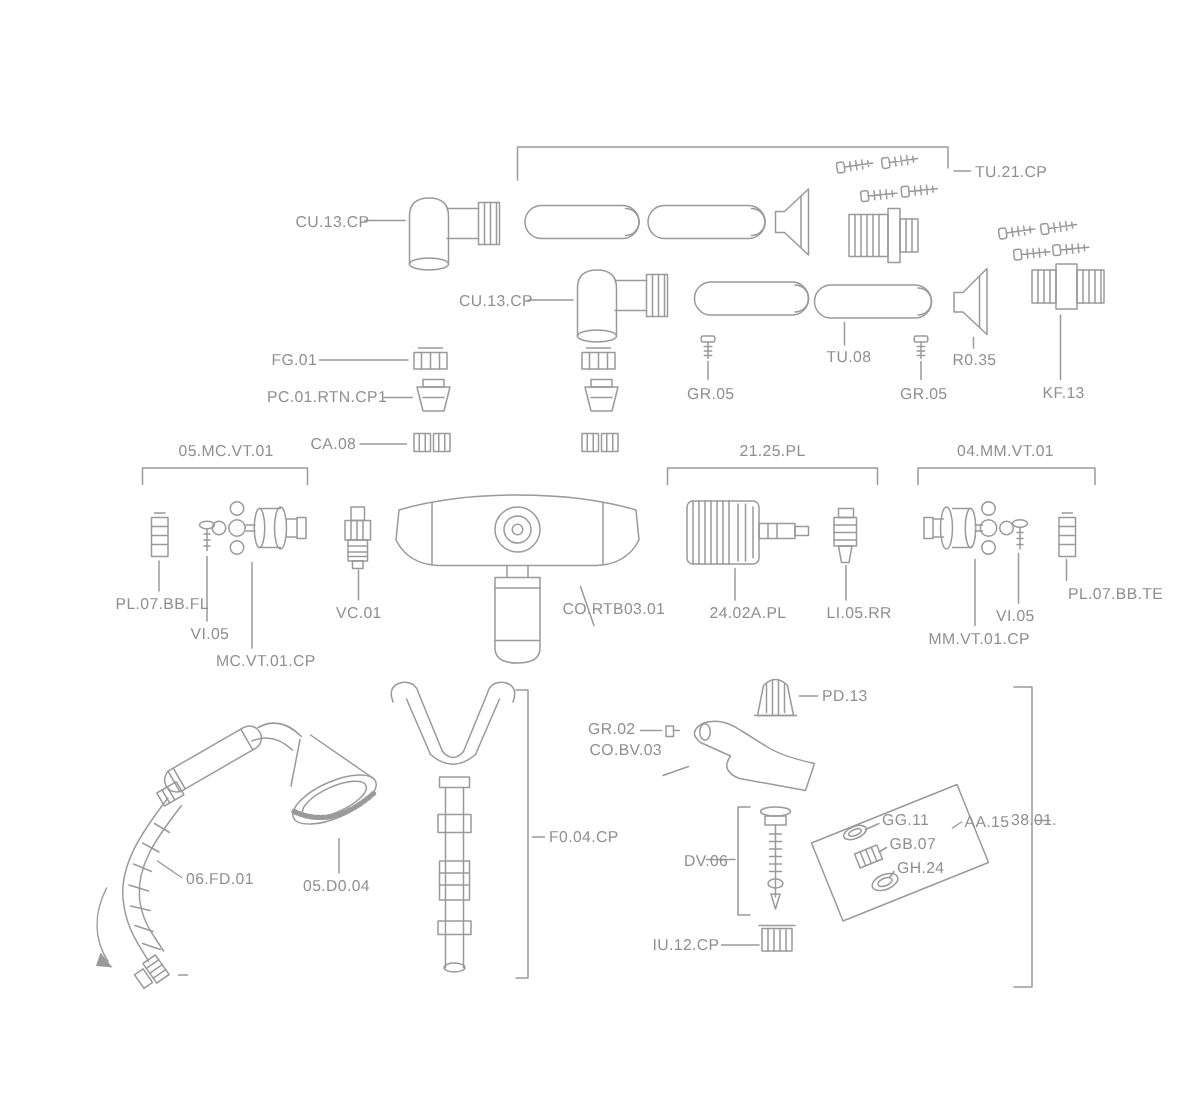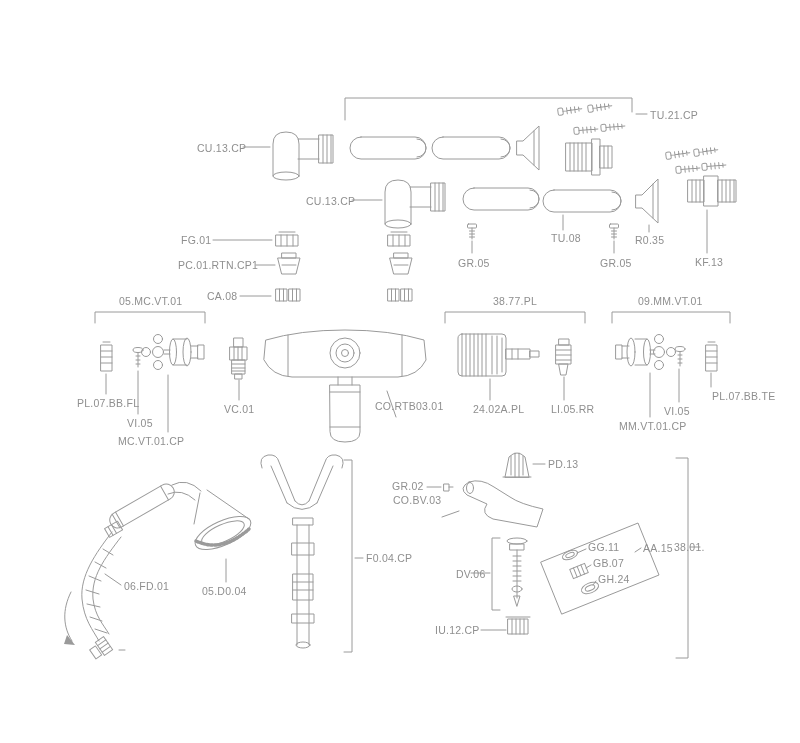--- a/index.html
+++ b/index.html
@@ -337,25 +337,25 @@
 <span class="lbl" style="left:306px;top:195px">CU.13.CP</span>
 <span class="lbl" style="left:181px;top:234px">FG.01</span>
 <span class="lbl" style="left:178px;top:259px">PC.01.RTN.CP1</span>
 <span class="lbl" style="left:458px;top:257px">GR.05</span>
 <span class="lbl" style="left:551px;top:232px">TU.08</span>
 <span class="lbl" style="left:600px;top:257px">GR.05</span>
 <span class="lbl" style="left:635px;top:234px">R0.35</span>
 <span class="lbl" style="left:695px;top:256px">KF.13</span>
 <span class="lbl" style="left:207px;top:290px">CA.08</span>
 <span class="lbl" style="left:119px;top:295px">05.MC.VT.01</span>
-<span class="lbl" style="left:493px;top:295px">38.77.PL</span>
-<span class="lbl" style="left:638px;top:295px">09.MM.VT.01</span>
+<span class="lbl" style="left:493px;top:295px">21.25.PL</span>
+<span class="lbl" style="left:638px;top:295px">04.MM.VT.01</span>
 <span class="lbl" style="left:77px;top:397px">PL.07.BB.FL</span>
 <span class="lbl" style="left:127px;top:417px">VI.05</span>
-<span class="lbl" style="left:118px;top:435px">MC.VT.01.CP</span>
+<span class="lbl" style="left:144px;top:435px">MC.VT.01.CP</span>
 <span class="lbl" style="left:224px;top:403px">VC.01</span>
 <span class="lbl" style="left:375px;top:400px">CO.RTB03.01</span>
 <span class="lbl" style="left:473px;top:403px">24.02A.PL</span>
 <span class="lbl" style="left:551px;top:403px">LI.05.RR</span>
 <span class="lbl" style="left:712px;top:390px">PL.07.BB.TE</span>
 <span class="lbl" style="left:664px;top:405px">VI.05</span>
 <span class="lbl" style="left:619px;top:420px">MM.VT.01.CP</span>
 <span class="lbl" style="left:548px;top:458px">PD.13</span>
 <span class="lbl" style="left:392px;top:480px">GR.02</span>
 <span class="lbl" style="left:393px;top:494px">CO.BV.03</span>

